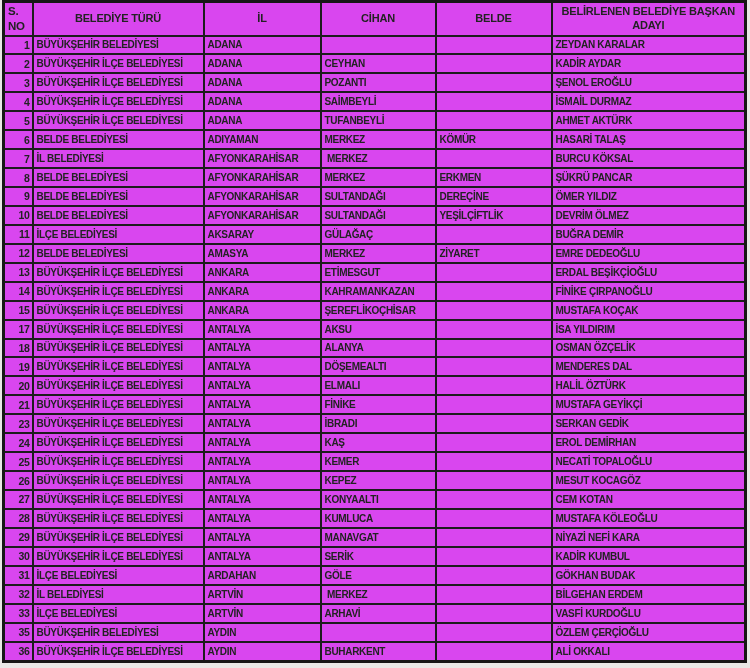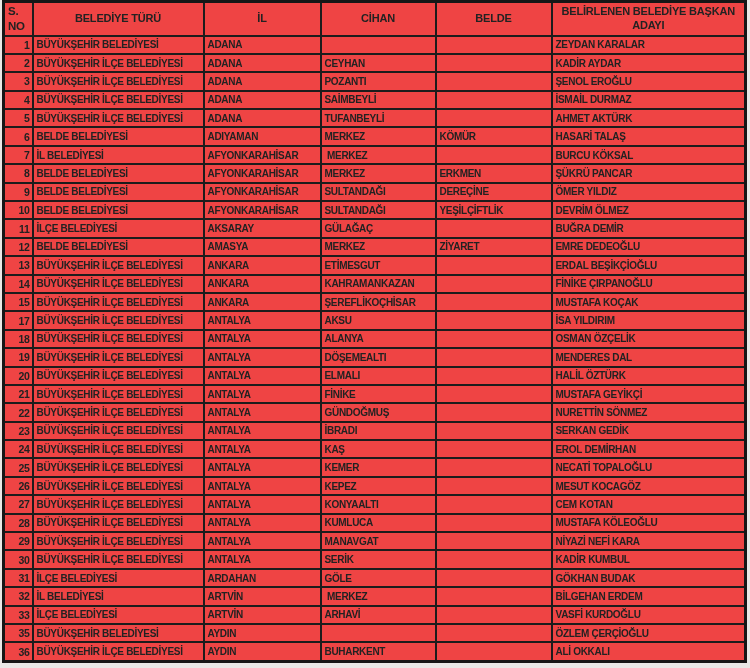--- a/index.html
+++ b/index.html
@@ -15,21 +15,21 @@
     left: 2px;
     top: 0;
     width: 745px;
     height: 663px;
   }
   table.cand {
     width: 100%;
     height: 100%;
     border-collapse: collapse;
     table-layout: fixed;
-    background: #ef4444;
+    background: #d946ef;
     border: 3px solid #161616;
   }
   table.cand th, table.cand td {
     border: 2px solid #1c1c1c;
     font-family: "Liberation Sans", sans-serif;
     font-weight: bold;
     color: #222222;
     overflow: hidden;
     vertical-align: middle;
   }
@@ -243,28 +243,20 @@
         </tr>
         <tr>
           <td class="c0">21</td>
           <td class="c1">BÜYÜKŞEHİR İLÇE BELEDİYESİ</td>
           <td class="c2">ANTALYA</td>
           <td class="c3">FİNİKE</td>
           <td class="c4"></td>
           <td class="c5">MUSTAFA GEYİKÇİ</td>
         </tr>
         <tr>
-          <td class="c0">22</td>
-          <td class="c1">BÜYÜKŞEHİR İLÇE BELEDİYESİ</td>
-          <td class="c2">ANTALYA</td>
-          <td class="c3">GÜNDOĞMUŞ</td>
-          <td class="c4"></td>
-          <td class="c5">NURETTİN SÖNMEZ</td>
-        </tr>
-        <tr>
           <td class="c0">23</td>
           <td class="c1">BÜYÜKŞEHİR İLÇE BELEDİYESİ</td>
           <td class="c2">ANTALYA</td>
           <td class="c3">İBRADI</td>
           <td class="c4"></td>
           <td class="c5">SERKAN GEDİK</td>
         </tr>
         <tr>
           <td class="c0">24</td>
           <td class="c1">BÜYÜKŞEHİR İLÇE BELEDİYESİ</td>

